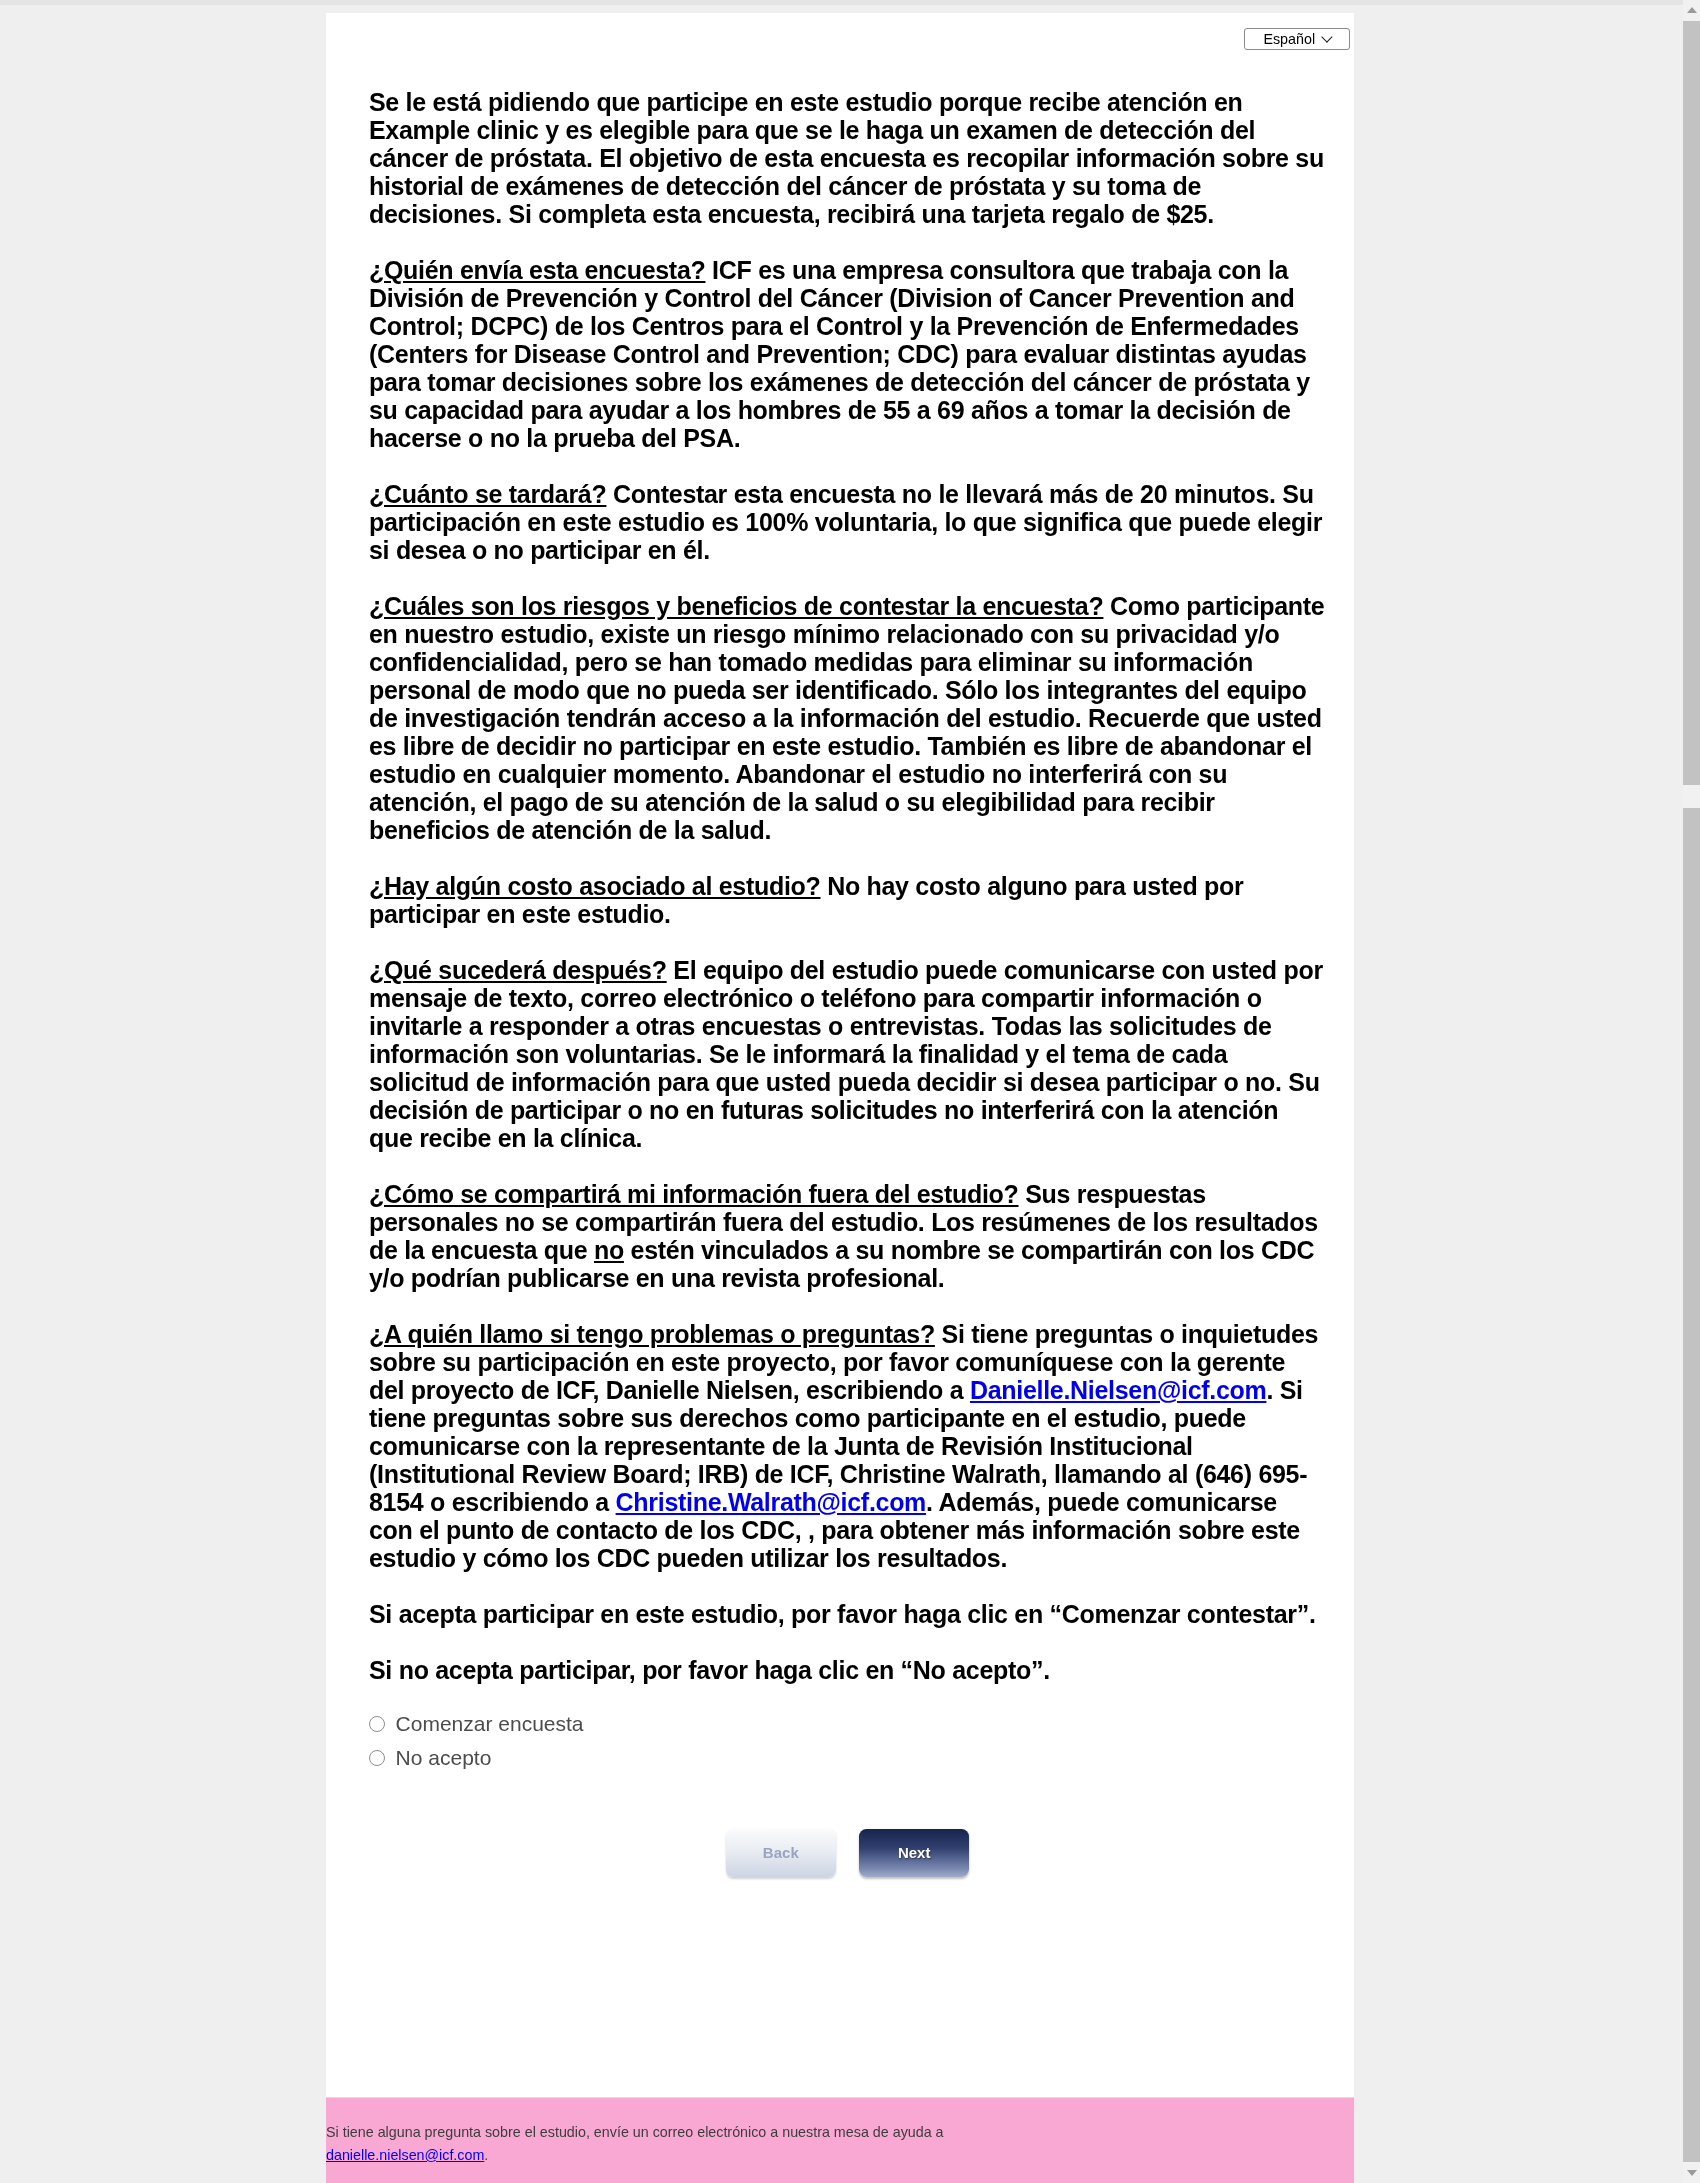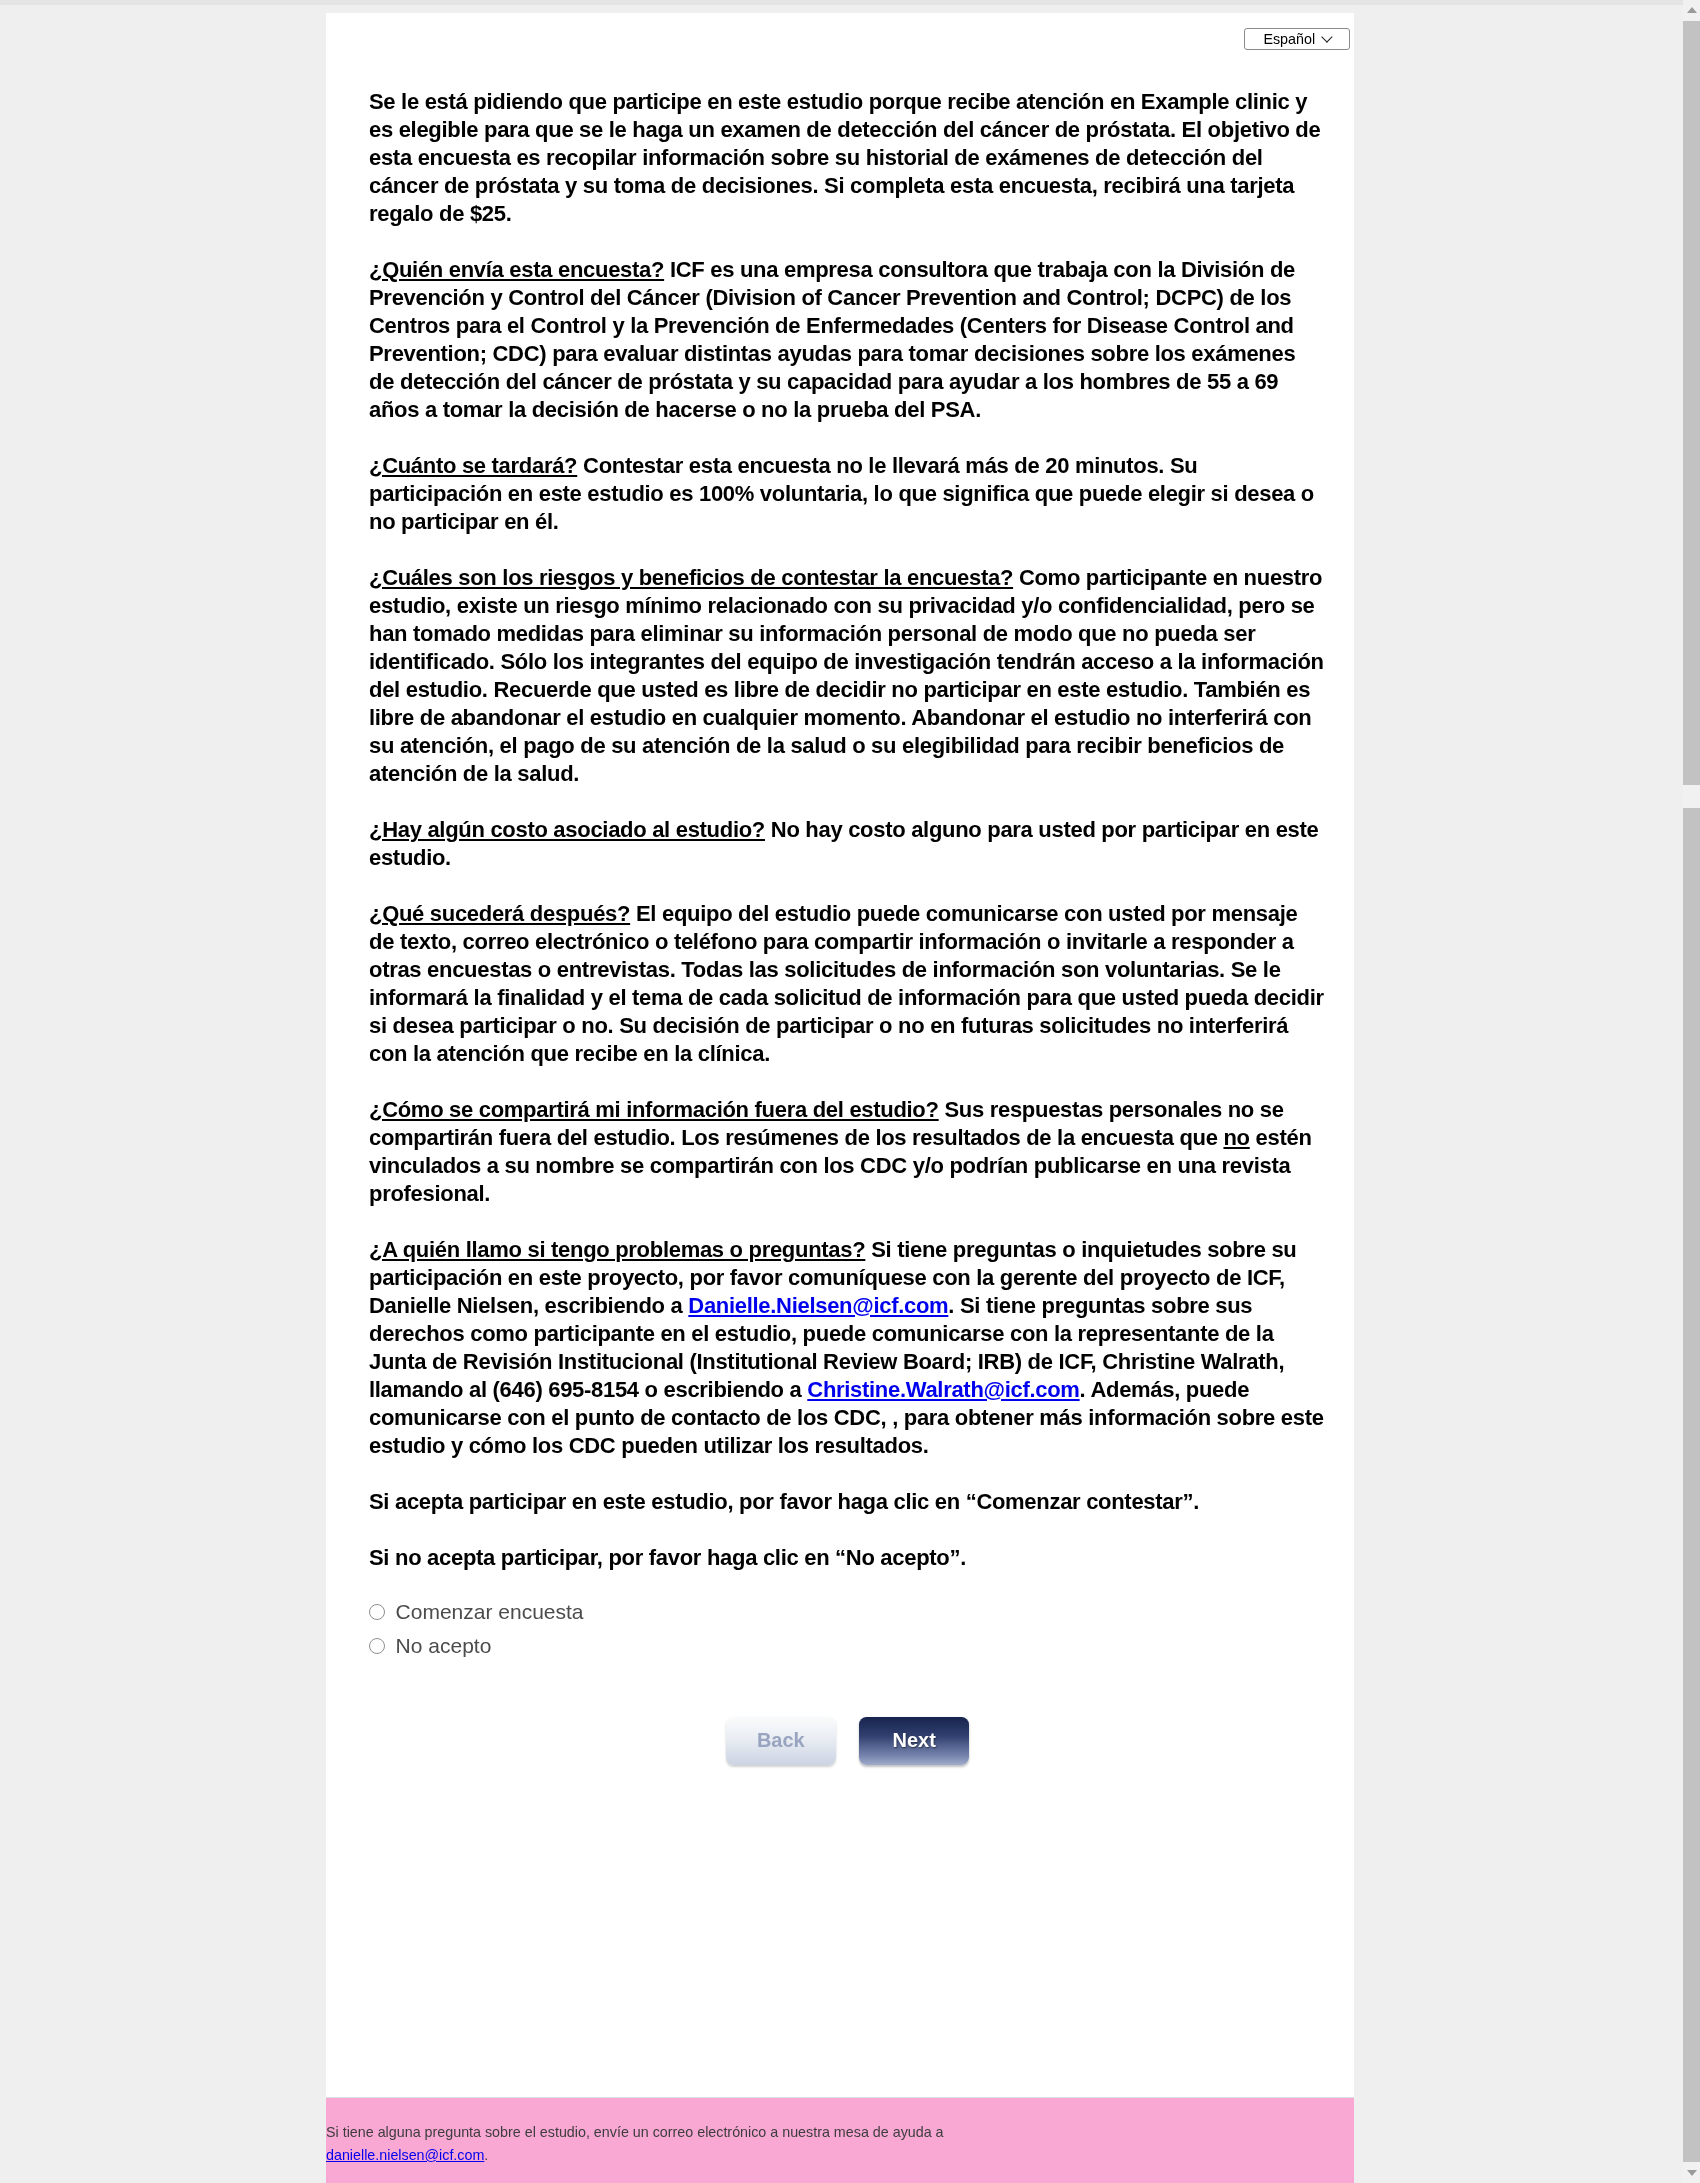--- a/index.html
+++ b/index.html
@@ -20,38 +20,38 @@
     border:0.8px solid #8a8a8a; border-radius:3px; background:#ffffff;
     display:flex; align-items:center; padding:0 18px; gap:8.3px;
     font-size:14.3px; color:#000; cursor:default; box-sizing:border-box;
   }
   .chev {
     width:6.8px; height:6.8px; border-right:1.7px solid #1c1c1c; border-bottom:1.7px solid #1c1c1c;
     transform:rotate(45deg); margin-top:-3.8px;
   }
 
   .para {
-    font-size:22px; font-weight:bold; letter-spacing:-0.3px; line-height:28px;
+    font-size:25px; font-weight:bold; letter-spacing:-0.3px; line-height:28px;
     color:#000; margin:0 0 28px 0; max-width:962px;
   }
   .h { text-decoration:underline; }
   .u { text-decoration:underline; }
   a.maillink { color:#0000ee; text-decoration:underline; cursor:pointer; }
 
   .radios { margin-top:3px; }
   .radio-row { display:flex; align-items:center; gap:10.6px; margin-bottom:9.8px; cursor:pointer; }
   .radio-circle {
     width:16px; height:16px; border:1.5px solid #8f8f8f; border-radius:50%;
     background:#fff; flex:0 0 auto; box-sizing:border-box;
   }
   .radio-label { font-size:21px; font-weight:normal; color:#4c4c4c; letter-spacing:0; }
 
   .btnrow { display:flex; justify-content:center; gap:23.4px; margin-top:59px; }
   .btn {
-    width:110px; height:48px; border-radius:7.5px; font-weight:bold; font-size:20px;
+    width:110px; height:48px; border-radius:7.5px; font-weight:bold; font-size:15px;
     display:flex; align-items:center; justify-content:center; border:none; cursor:pointer;
     font-family:"Liberation Sans", sans-serif;
   }
   .btn.back {
     background:linear-gradient(180deg,#fafbfc 0%,#e9edf3 45%,#ccd4e3 100%);
     color:#99a5c0; box-shadow:0 1.5px 2.3px rgba(0,0,0,0.18);
   }
   .btn.next {
     background:linear-gradient(180deg,#16234d 0%,#31406f 40%,#7583ad 80%,#9fabc9 100%);
     color:#ffffff; text-shadow:0.8px 0.8px 1.5px rgba(0,0,0,0.5);

